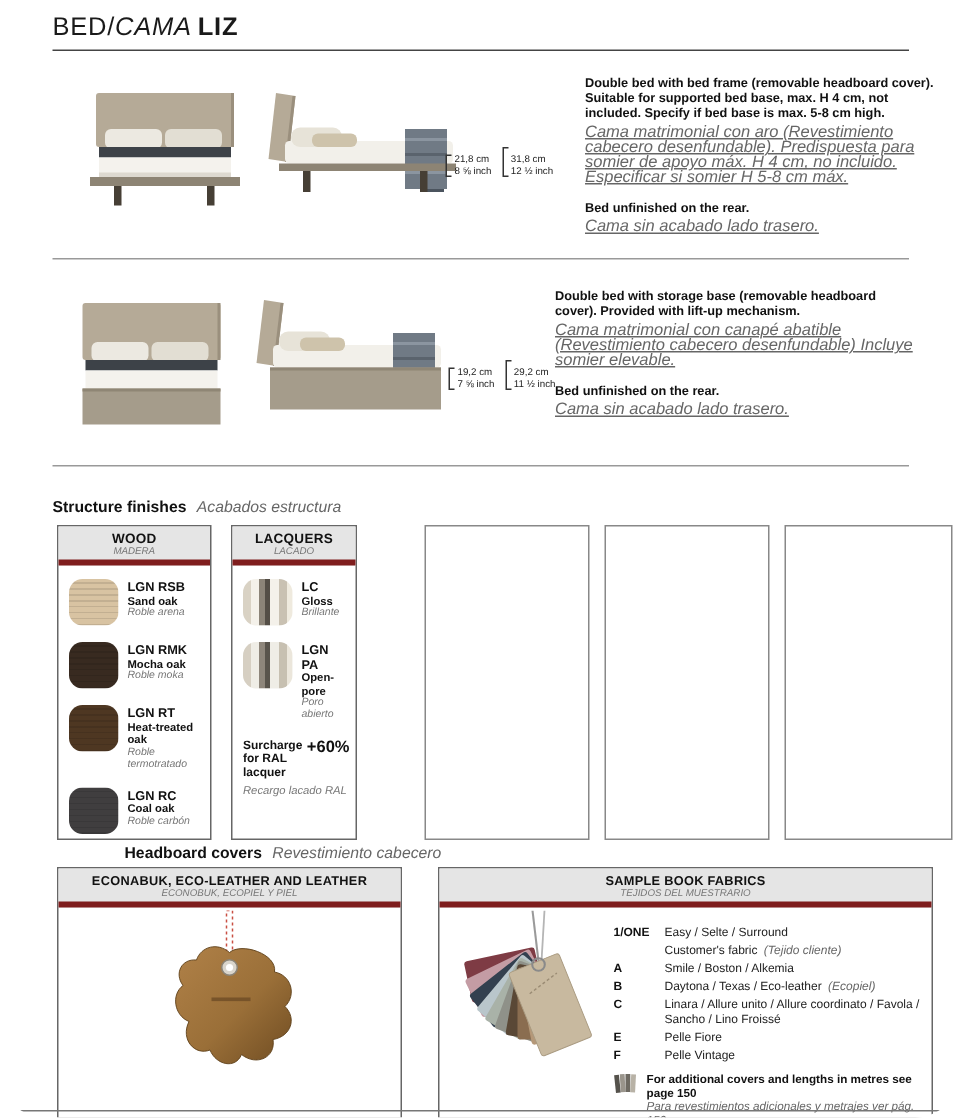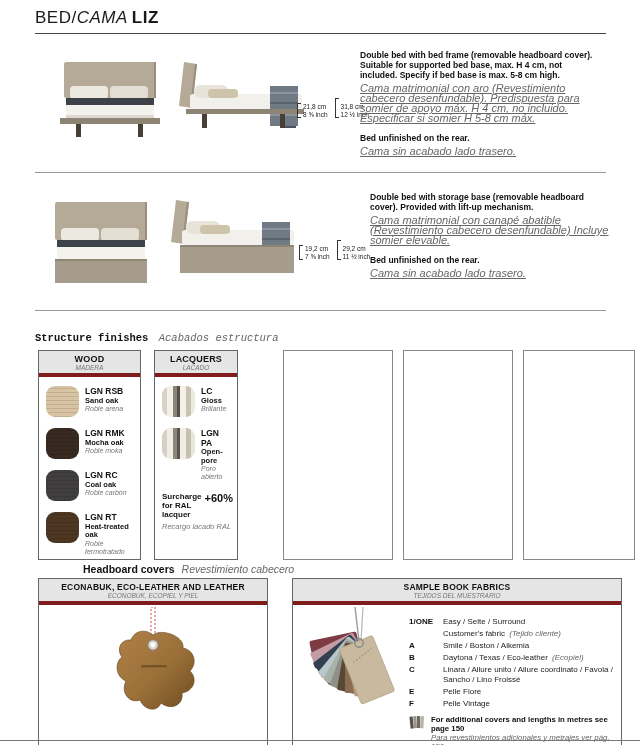--- a/index.html
+++ b/index.html
@@ -1,32 +1,32 @@
 <!DOCTYPE html>
 <html><head>
 <meta charset="utf-8">
 <style>
   html,body{margin:0;padding:0;background:#fff;}
   body{font-family:"Liberation Sans", sans-serif; color:#111;}
-  .page{position:relative;width:640px;height:745px;background:#fff;overflow:hidden;}
+  .page{position:relative;width:640px;height:745px;background:#fff;overflow:hidden;border-radius:30px;}
 
   
   .title{position:absolute;left:35px;top:8px;font-size:17px;letter-spacing:.5px;color:#1a1a1a;}
   .title .t-pre{font-weight:400;}
   .title .t-it{font-style:italic;font-weight:400;}
   .title .t-b{font-weight:700;margin-left:4px;}
   .hr{position:absolute;height:1px;background:#444;}
   .hr.title-rule{left:35px;top:33px;width:571px;}
   .hr.sep1{left:35px;top:172px;width:571px;background:#999;}
   .hr.sep2{left:35px;top:310px;width:571px;background:#999;}
   .hr.bottom-rule{left:0;top:740px;width:640px;background:#777;}
 
   
   .prod-text{position:absolute;width:240px;}
-  .prod-text.row1{left:360px;top:50px;}
+  .prod-text.row1{left:390px;top:50px;}
   .prod-text.row2{left:370px;top:192px;}
   .b-en{font-weight:700;font-size:8.5px;line-height:10px;color:#111;margin:0 0 3px 0;}
   .i-es{font-style:italic;font-size:11px;line-height:10px;color:#666;margin:0 0 10px 0;text-decoration:underline;}
   .bed-svg{position:absolute;}
 
   
   .dims{position:absolute;display:flex;gap:7px;align-items:flex-end;}
   .dims.row1{left:297px;top:98px;}
   .dims.row2{left:299px;top:240px;}
   .dim{display:flex;}
@@ -34,21 +34,21 @@
   .dim.tall .bracket{height:20px;}
   .bracket::before,.bracket::after{content:"";position:absolute;left:0;width:3px;height:1px;background:#333;}
   .bracket::before{top:0;}.bracket::after{bottom:0;}
   .dimtext{font-size:6.5px;line-height:7.5px;color:#222;align-self:flex-end;}
   .dimtext span{display:block;white-space:nowrap;}
 
   
   .sec-head{position:absolute;font-size:10.5px;}
   .sec-head .en{font-weight:700;color:#111;}
   .sec-head .es{font-style:italic;color:#666;margin-left:4px;}
-  .sec-head.finishes{left:35px;top:332px;font-family:Liberation Mono, monospace;}
+  .sec-head.finishes{left:35px;top:332px;}
   .sec-head.covers{left:35px;top:563px;padding-left:48px;}
 
   
   .fbox{position:absolute;top:350px;height:210px;border:1px solid #666;background:#fff;box-sizing:border-box;}
   .fbox.wood{left:38px;width:103px;}
   .fbox.lacq{left:154px;width:84px;}
   .fbox.empty1{left:283px;width:110px;border-color:#888;}
   .fbox.empty2{left:403px;width:110px;border-color:#888;}
   .fbox.empty3{left:523px;width:112px;border-color:#888;}
   .fbox-head{background:#e5e5e5;border-bottom:4px solid #7f1d1d;text-align:center;padding:3px 1px 2px 1px;}
@@ -218,33 +218,33 @@
       </div>
       <div class="finish-item">
         <span class="swatch" style="background-color: rgb(56, 42, 32);"></span>
         <span class="finish-labels">
           <span class="code">LGN RMK</span>
           <span class="fname">Mocha oak</span>
           <span class="fes">Roble moka</span>
         </span>
       </div>
       <div class="finish-item">
+        <span class="swatch" style="background-color: rgb(78, 55, 34);"></span>
+        <span class="finish-labels">
+          <span class="code">LGN RT</span>
+          <span class="fname">Heat-treated oak</span>
+          <span class="fes">Roble termotratado</span>
+        </span>
+      </div>
+      <div class="finish-item">
         <span class="swatch" style="background-color: rgb(64, 62, 63);"></span>
         <span class="finish-labels">
           <span class="code">LGN RC</span>
           <span class="fname">Coal oak</span>
           <span class="fes">Roble carbón</span>
-        </span>
-      </div>
-      <div class="finish-item">
-        <span class="swatch" style="background-color: rgb(78, 55, 34);"></span>
-        <span class="finish-labels">
-          <span class="code">LGN RT</span>
-          <span class="fname">Heat-treated oak</span>
-          <span class="fes">Roble termotratado</span>
         </span>
       </div>
     </div>
   </div>
 
   <div class="fbox lacq">
     <div class="fbox-head">
       <span class="t">LACQUERS</span>
       <span class="s">LACADO</span>
     </div>

